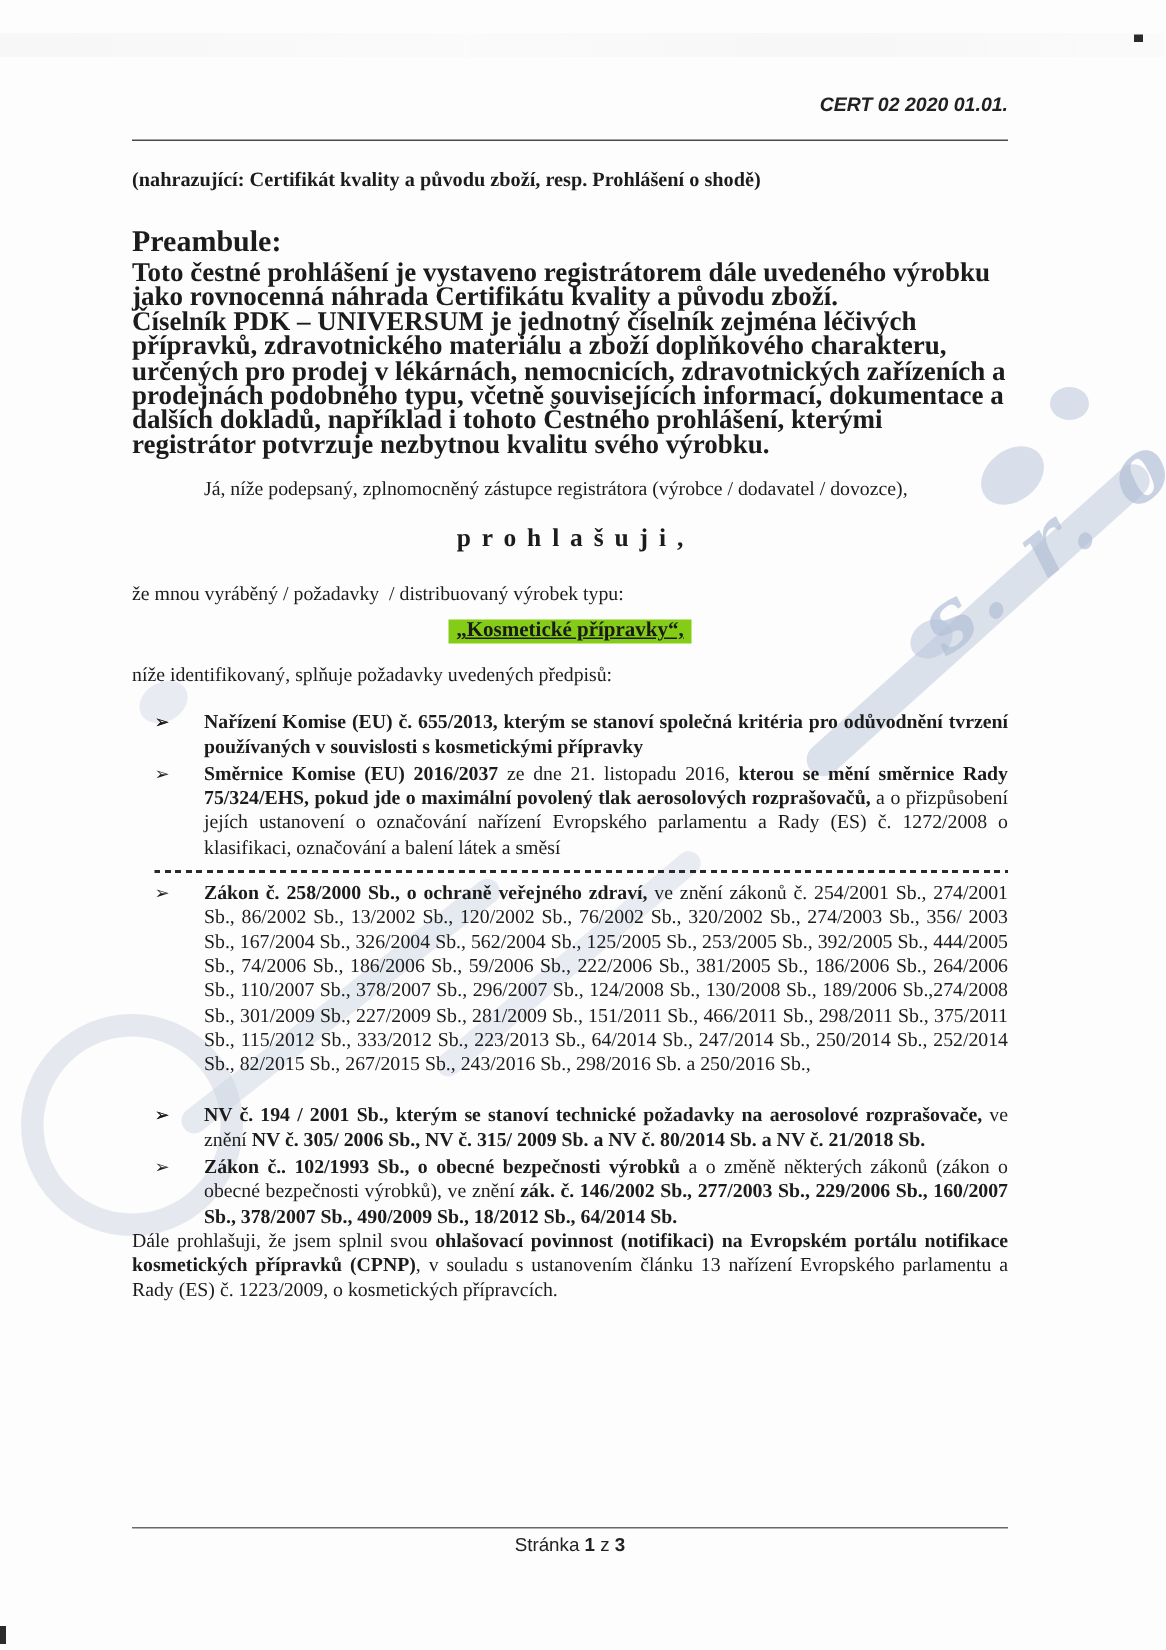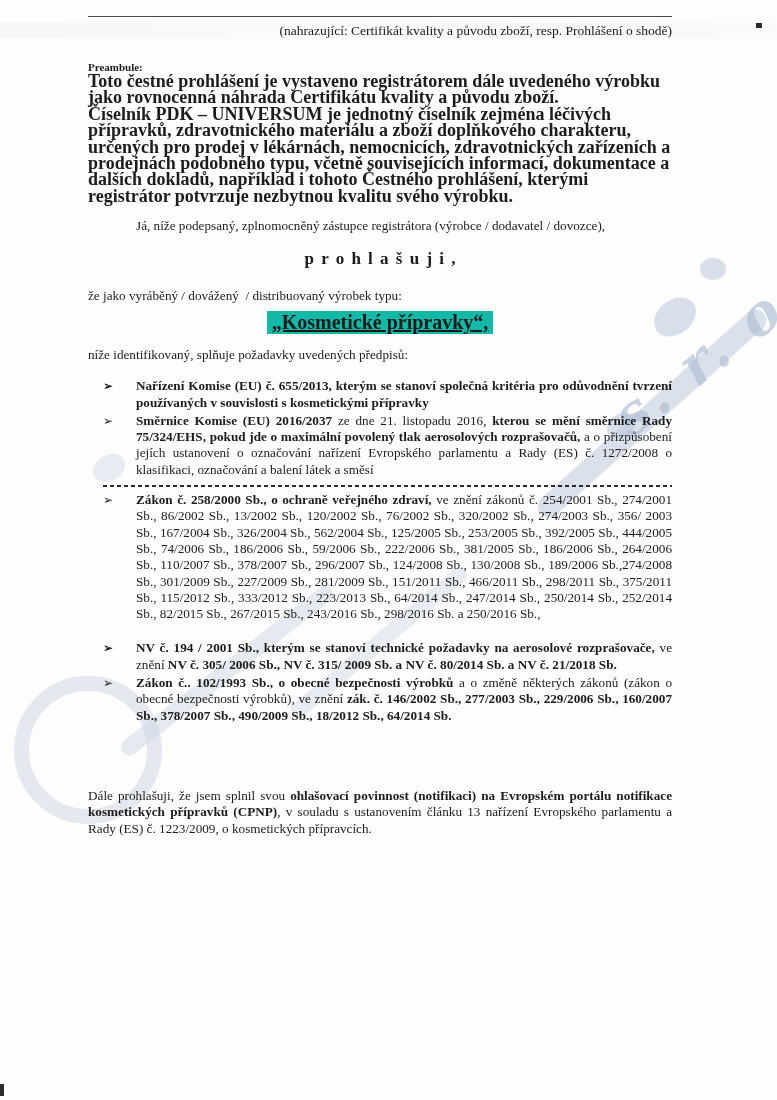--- a/index.html
+++ b/index.html
@@ -20,52 +20,52 @@
   .content{position:relative;z-index:2;padding:0 105px 0 88px;}
 
   .doc-code{
     padding-top:62px;text-align:right;
     font-family:"Liberation Sans","DejaVu Sans",sans-serif;
     font-style:italic;font-weight:bold;font-size:13px;color:#222;
   }
   .header-rule{margin-top:16px;border-top:1.5px solid #4a4a4a;height:0;}
 
   .title{margin-top:9px;text-align:center;font-size:22px;font-weight:bold;color:#141414;}
-  .subtitle{margin-top:6px;text-align:right;font-size:13.5px;font-weight:normal;}
+  .subtitle{margin-top:18px;text-align:left;font-size:13.5px;font-weight:bold;}
 
-  .preamble-heading{margin-top:22px;font-size:11px;font-weight:bold;}
+  .preamble-heading{margin-top:22px;font-size:20px;font-weight:bold;}
   .preamble-par{font-size:18px;font-weight:bold;line-height:16.4px;}
 
   .decl-intro{margin-top:14px;font-size:13.2px;text-indent:48px;white-space:pre-wrap;}
   .decl-verb{margin-top:15px;text-align:center;font-size:17px;font-weight:bold;white-space:pre-wrap;word-spacing:3px;}
   .product-intro{margin-top:19px;font-size:13.2px;white-space:pre-wrap;}
   .product-name-row{margin-top:7px;text-align:center;}
   .product-name{
-    display:inline-block;font-size:20px;font-weight:bold;
-    text-decoration:underline;background:#14b8a6;padding:0 5px;color:#1a1a1a;
+    display:inline-block;font-size:14px;font-weight:bold;
+    text-decoration:underline;background:#84cc16;padding:0 5px;color:#1a1a1a;
   }
   .compliance{margin-top:13px;font-size:13.2px;}
 
   .reg-list{margin-top:15px;}
   .reg-item{position:relative;padding-left:48px;font-size:13.2px;line-height:16.3px;text-align:justify;}
   .reg-item + .reg-item{margin-top:2px;}
   .reg-item.gap{margin-top:18px;}
   .bullet{
     position:absolute;left:15px;top:0;
     font-family:"DejaVu Sans","Liberation Sans",sans-serif;
     font-size:12px;color:#1c1c1c;
   }
   .bseg{font-weight:bold;}
   .dashed-separator{
     margin:6px 0 5px 15px;height:3px;
     background:repeating-linear-gradient(90deg,#2a2a2a 0 4px,transparent 4px 7px);
     background-size:100% 2px;background-position:0 50%;background-repeat:no-repeat;
   }
 
-  .closing{margin-top:64px;font-size:13.2px;line-height:16.6px;text-align:justify;}
+  .closing{font-size:13.2px;line-height:16.6px;text-align:justify;}
 
   .footer{position:absolute;left:88px;right:105px;top:1018px;z-index:2;}
   .footer-rule{border-top:1.5px solid #6a6a6a;height:0;}
   .page-number{
     margin-top:4px;text-align:center;font-size:12.5px;color:#222;
     font-family:"Liberation Sans","DejaVu Sans",sans-serif;
   }
 
   
   .watermark{position:absolute;inset:0;z-index:1;pointer-events:none;}
@@ -108,31 +108,32 @@
     <div class="wm-blob b3"></div>
     <div class="wm-blob b4"></div>
     <div class="wm-text">s. r. o.</div>
   </div>
 
   <div class="artifact-dot a1"></div>
   <div class="artifact-dot a2"></div>
 
   <div class="content">
 
+    <div class="doc-code">CERT 02 2020 01.01.</div>
     <div class="header-rule"></div>
 
     <div class="subtitle">(nahrazující: Certifikát kvality a původu zboží, resp. Prohlášení o shodě)</div>
 
     <div class="preamble-heading">Preambule:</div>
     <div class="preamble-par">Toto čestné prohlášení je vystaveno registrátorem dále uvedeného výrobku jako rovnocenná náhrada Certifikátu kvality a původu zboží.</div>
     <div class="preamble-par">Číselník PDK – UNIVERSUM je jednotný číselník zejména léčivých přípravků, zdravotnického materiálu a zboží doplňkového charakteru, určených pro prodej v lékárnách, nemocnicích, zdravotnických zařízeních a prodejnách podobného typu, včetně souvisejících informací, dokumentace a dalších dokladů, například i tohoto Čestného prohlášení, kterými registrátor potvrzuje nezbytnou kvalitu svého výrobku.</div>
 
     <div class="decl-intro">Já, níže podepsaný, zplnomocněný zástupce registrátora (výrobce / dodavatel / dovozce),</div>
     <div class="decl-verb">p r o h l a š u j i ,</div>
-    <div class="product-intro">že jako vyráběný / dovážený  / distribuovaný výrobek typu:</div>
+    <div class="product-intro">že mnou vyráběný / požadavky  / distribuovaný výrobek typu:</div>
     <div class="product-name-row">
       <span class="product-name">„Kosmetické přípravky“,</span>
     </div>
     <div class="compliance">níže identifikovaný, splňuje požadavky uvedených předpisů:</div>
 
     <div class="reg-list">
       <div class="reg-item">
         <span class="bullet">➢</span>
       </div>
       <div class="reg-item">
@@ -159,14 +160,18 @@
       </div>
       <div class="reg-item">
         <span class="bullet">➢</span>
         <span class="reg-text"><span class="bseg">Zákon č.. 102/1993 Sb., o obecné bezpečnosti výrobků </span><span>a o změně některých zákonů (zákon o obecné bezpečnosti výrobků), ve znění </span><span class="bseg">zák. č. 146/2002 Sb., 277/2003 Sb., 229/2006 Sb., 160/2007 Sb., 378/2007 Sb., 490/2009 Sb., 18/2012 Sb., 64/2014 Sb.</span></span>
       </div>
     </div>
 
     <div class="closing"><span>Dále prohlašuji, že jsem splnil svou </span><span class="bseg">ohlašovací povinnost (notifikaci) na Evropském portálu notifikace kosmetických přípravků (CPNP)</span><span>, v souladu s ustanovením článku 13 nařízení Evropského parlamentu a Rady (ES) č. 1223/2009, o kosmetických přípravcích.</span></div>
   </div>
 
+  <div class="footer">
+    <div class="footer-rule"></div>
+    <div class="page-number"><span>Stránka </span><span class="bseg">1</span><span> z </span><span class="bseg">3</span></div>
+  </div>
 
 </div>
 
 </body></html>

